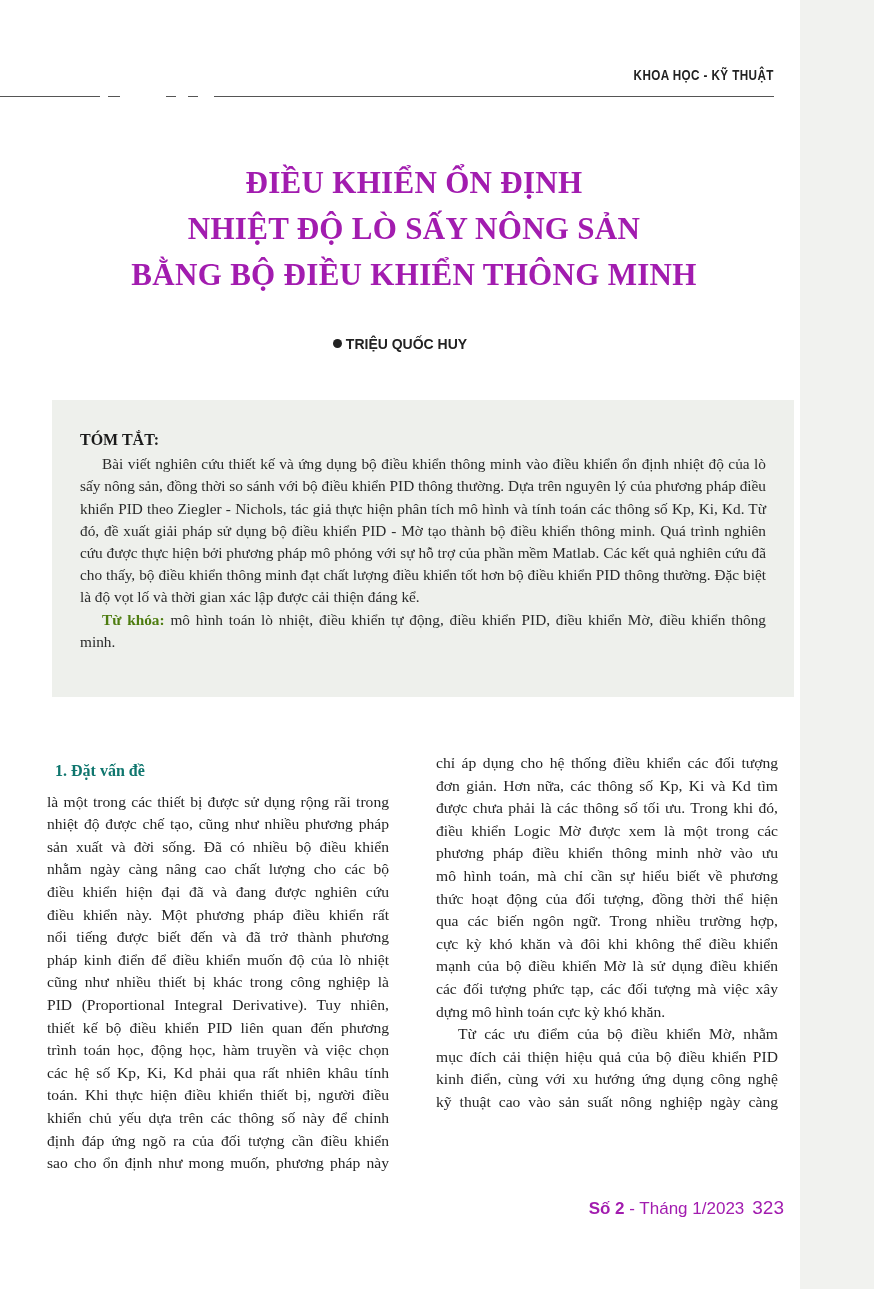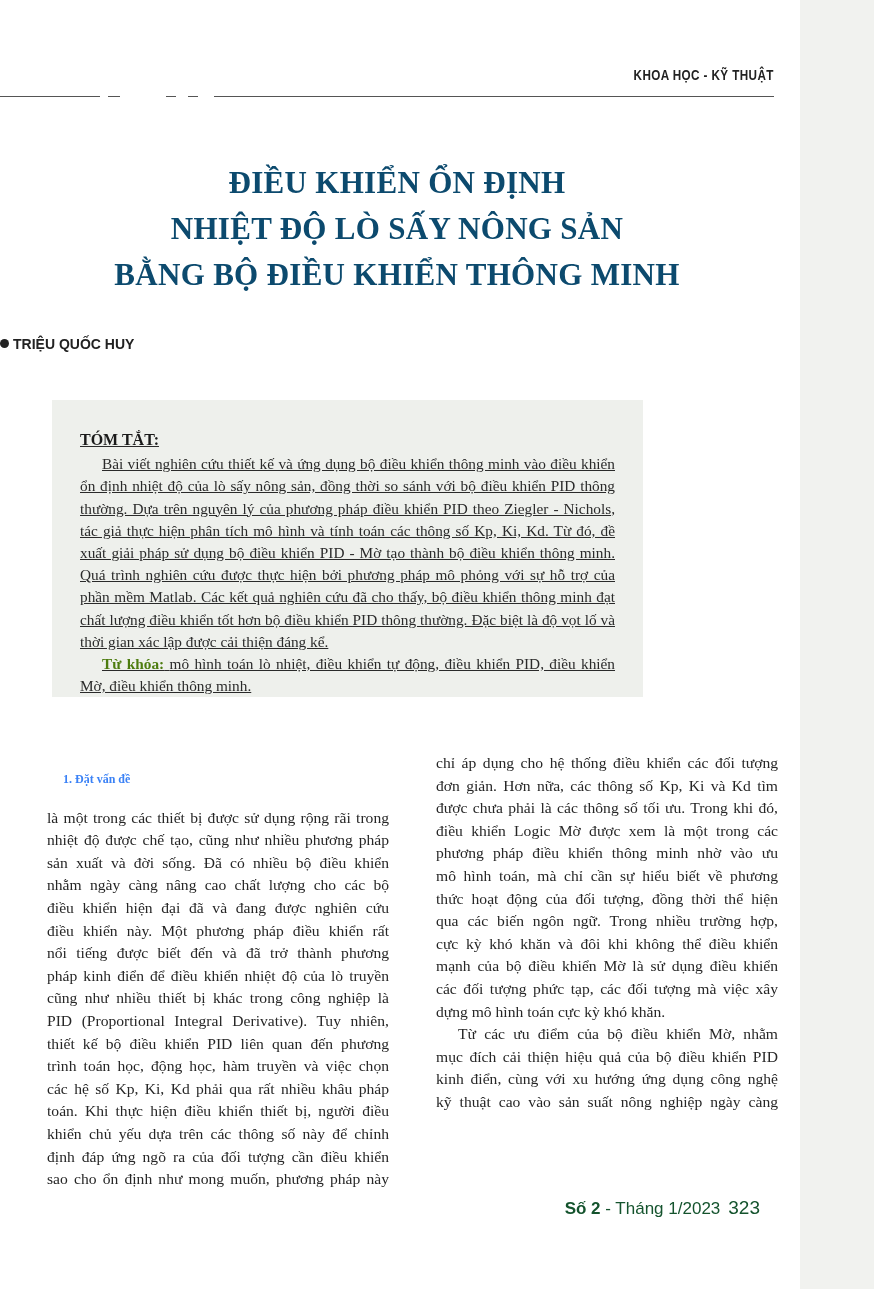--- a/index.html
+++ b/index.html
@@ -13,55 +13,55 @@
     background: #f1f2ef;
   }
   .section-label {
     position: absolute; right: 100px; top: 66px;
     font-family: "Liberation Sans", sans-serif; font-weight: bold;
     font-size: 15px; letter-spacing: 0.5px; color: #222;
     transform: scaleX(0.78); transform-origin: right center;
   }
   .rule { position: absolute; top: 96px; height: 1px; background: #555; }
   .title {
-    position: absolute; left: 47px; width: 700px; top: 160px;
+    position: absolute; left: 64px; width: 700px; top: 160px;
     text-align: center; font-weight: bold; font-size: 31px; line-height: 46px;
-    color: #0c4a6e; letter-spacing: 0.3px;
+    color: #a21caf; letter-spacing: 0.3px;
   }
   .title div { white-space: nowrap; }
   .author {
-    position: absolute; left: 0; width: 800px; top: 336px; text-align: left;
+    position: absolute; left: 0; width: 800px; top: 336px; text-align: center;
     font-family: "Liberation Sans", sans-serif; font-weight: bold; font-size: 14px;
     color: #222;
   }
   .author .dot {
     display: inline-block; width: 9px; height: 9px; border-radius: 50%;
     background: #222; margin-right: 4px; vertical-align: 1px;
   }
   .abstract {
-    position: absolute; left: 52px; top: 400px; width: 591px; height: 297px;
+    position: absolute; left: 52px; top: 400px; width: 742px; height: 297px;
     background: #eef0ec; box-sizing: border-box; padding: 29px 28px 0 28px;
-    font-size: 15.3px; line-height: 22.2px; color: #2a2a2a; text-decoration: underline;
+    font-size: 15.3px; line-height: 22.2px; color: #2a2a2a;
   }
   .abstract .head { font-weight: bold; font-size: 16px; color: #1a1a1a; margin-bottom: 2px; }
   .abstract p { margin: 0; text-align: justify; text-indent: 0; }
   .abstract .indent { text-indent: 22px; }
   .abstract .kw-label { font-weight: bold; color: #4d7c0f; }
   .col {
     position: absolute; top: 752px; width: 342px;
     font-size: 15.6px; line-height: 22.6px; color: #262626; text-align: justify;
   }
   .col-left { left: 47px; }
   .col-right { left: 436px; }
-  .col h2 { font-size: 12px; font-weight: bold; margin: 16px; line-height: 22.6px; color: #3b82f6; }
+  .col h2 { font-size: 16px; font-weight: bold; margin: 8px; line-height: 22.6px; color: #0f766e; }
   .col .line { display: block; text-align: justify; text-align-last: justify; white-space: nowrap; }
   .col .line.last { text-align-last: left; }
   .footer {
-    position: absolute; right: 114px; top: 1197px;
-    font-family: "Liberation Sans", sans-serif; font-size: 17px; color: #14532d;
+    position: absolute; right: 90px; top: 1197px;
+    font-family: "Liberation Sans", sans-serif; font-size: 17px; color: #a21caf;
   }
   .footer b { font-weight: bold; }
   .footer .page { font-size: 19px; margin-left: 8px; }
 </style>
 </head>
 <body>
 
 <div class="right-strip"></div>
 
 <div class="section-label">KHOA HỌC - KỸ THUẬT</div>
@@ -91,26 +91,26 @@
 <div class="col col-left">
   <h2>1. Đặt vấn đề</h2>
   <div id="left-lines">
       <span class="line">là một trong các thiết bị được sử dụng rộng rãi trong</span>
       <span class="line">nhiệt độ được chế tạo, cũng như nhiều phương pháp</span>
       <span class="line">sản xuất và đời sống. Đã có nhiều bộ điều khiển</span>
       <span class="line">nhằm ngày càng nâng cao chất lượng cho các bộ</span>
       <span class="line">điều khiển hiện đại đã và đang được nghiên cứu</span>
       <span class="line">điều khiển này. Một phương pháp điều khiển rất</span>
       <span class="line">nổi tiếng được biết đến và đã trở thành phương</span>
-      <span class="line">pháp kinh điển để điều khiển nhiệt độ của lò truyền</span>
+      <span class="line">pháp kinh điển để điều khiển muốn độ của lò nhiệt</span>
       <span class="line">cũng như nhiều thiết bị khác trong công nghiệp là</span>
       <span class="line">PID (Proportional Integral Derivative). Tuy nhiên,</span>
       <span class="line">thiết kế bộ điều khiển PID liên quan đến phương</span>
       <span class="line">trình toán học, động học, hàm truyền và việc chọn</span>
-      <span class="line">các hệ số Kp, Ki, Kd phải qua rất nhiều khâu pháp</span>
+      <span class="line">các hệ số Kp, Ki, Kd phải qua rất nhiên khâu tính</span>
       <span class="line">toán. Khi thực hiện điều khiển thiết bị, người điều</span>
       <span class="line">khiển chủ yếu dựa trên các thông số này để chỉnh</span>
       <span class="line">định đáp ứng ngõ ra của đối tượng cần điều khiển</span>
       <span class="line">sao cho ổn định như mong muốn, phương pháp này</span>
     </div>
 </div>
 
 <div class="col col-right">
   <div id="right-lines">
       <span class="line">chỉ áp dụng cho hệ thống điều khiển các đối tượng</span>

